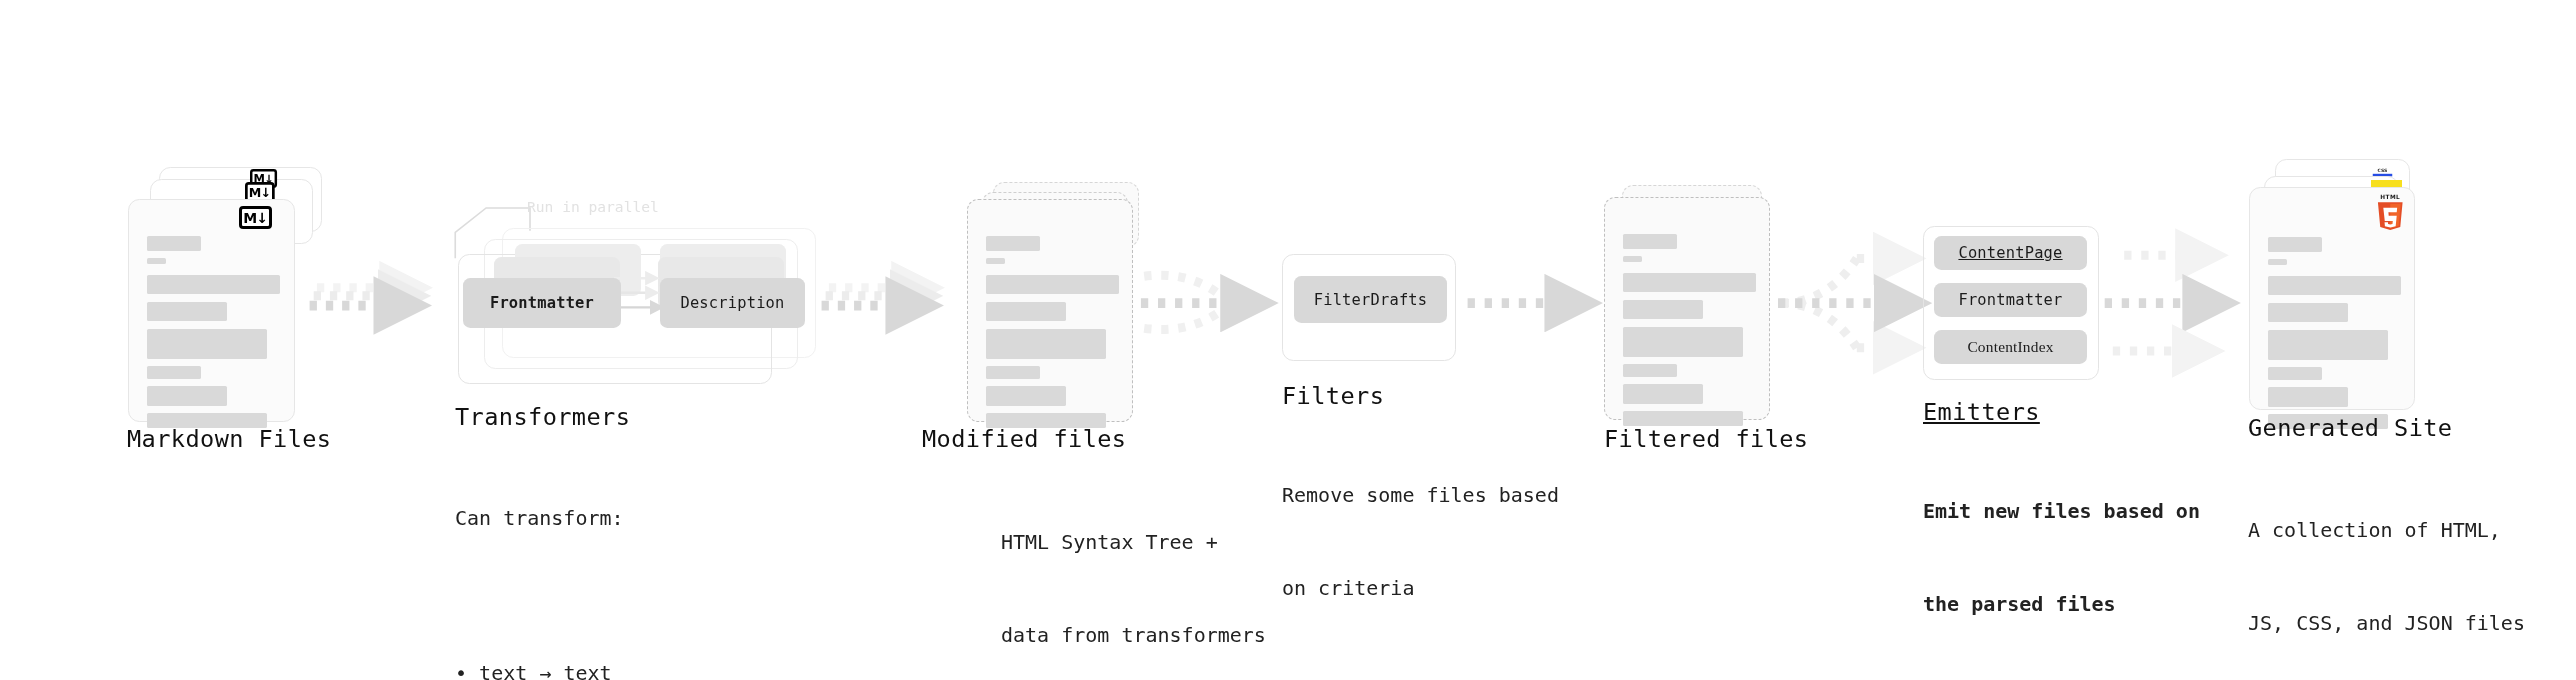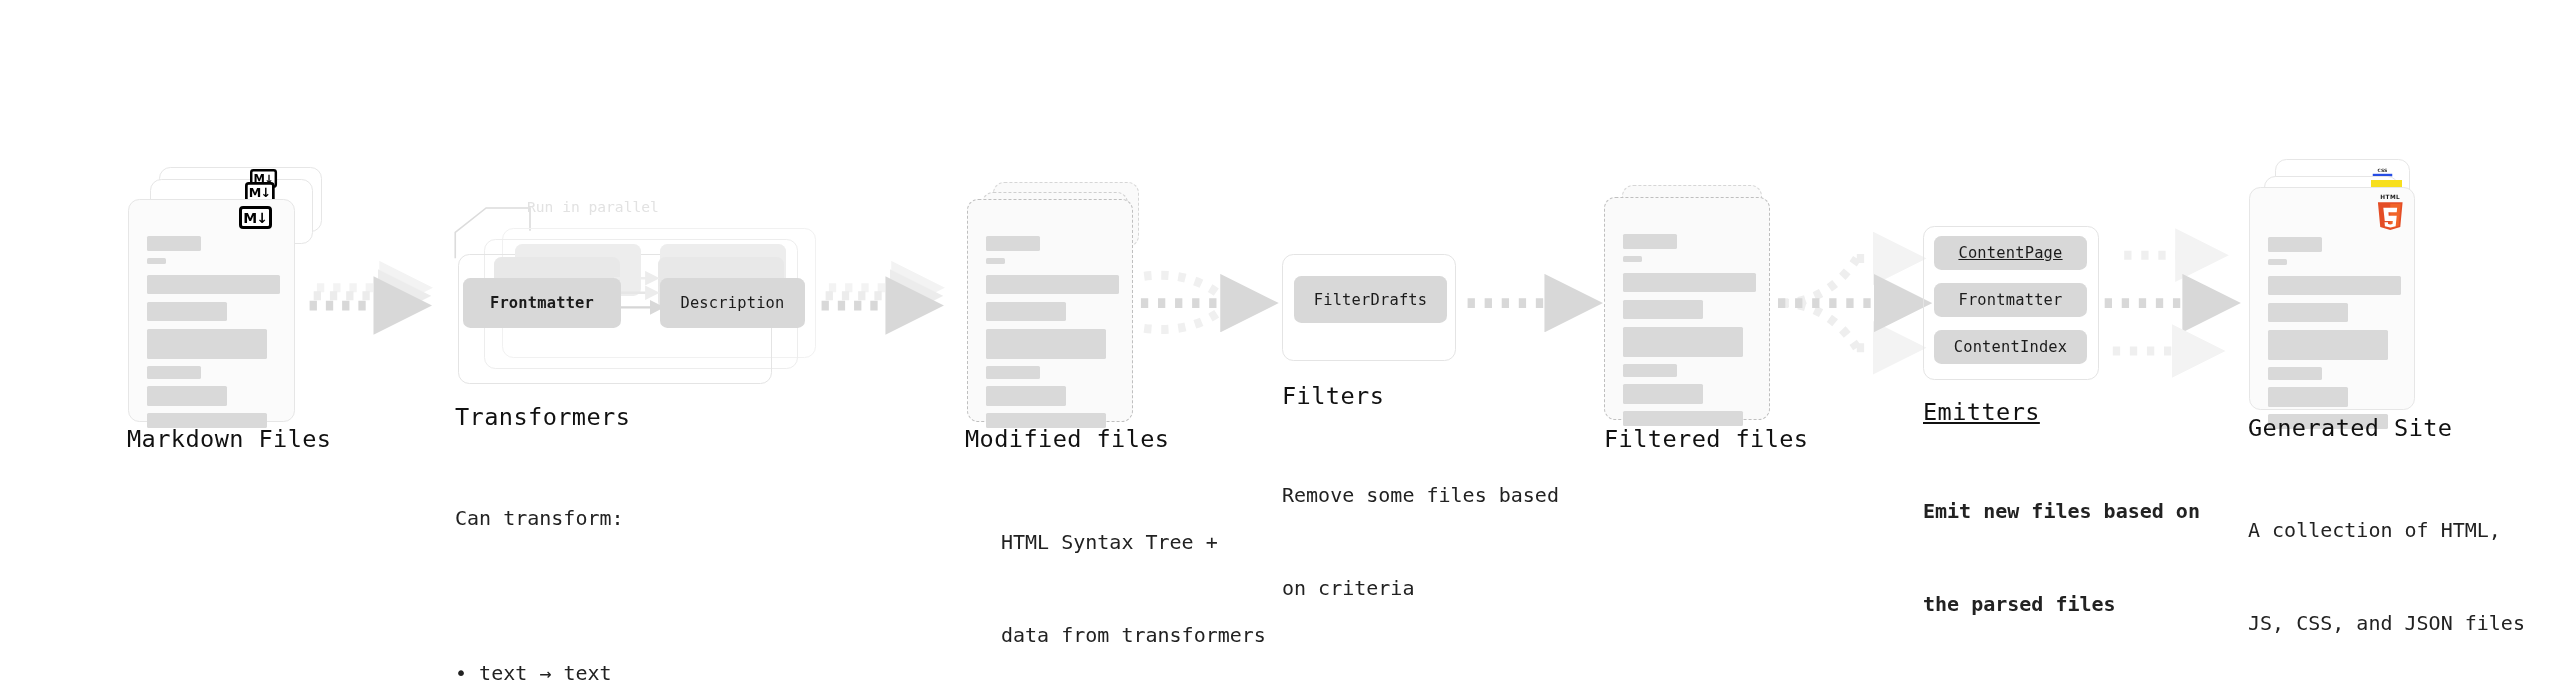--- a/index.html
+++ b/index.html
@@ -266,21 +266,21 @@
         <div class="doc-line" style="width:133px; height:19.5px;"></div>
         <div class="doc-line" style="width:80px;  height:19.5px;"></div>
         <div class="doc-line" style="width:120px; height:30px;"></div>
         <div class="doc-line" style="width:54px;  height:13px;"></div>
         <div class="doc-line" style="width:80px;  height:19.5px;"></div>
         <div class="doc-line" style="width:120px; height:14.6px;"></div>
       </div>
     </div>
   </div>
 
-  <div class="title" style="left:965px; top:425px;text-align:right;">Modified files</div>
+  <div class="title" style="left:922px; top:425px;text-align:right;">Modified files</div>
   <div class="subtitle" style="left:965px; top:465px;margin-left:36px;">
     <div>HTML Syntax Tree +</div>
     <div>data from transformers</div>
   </div>
 
   <div>
     <div class="outline-box" style="left:1282px; top:254px; width:174px; height:107px;"></div>
     <div class="chip" style="left:1294px; top:276px; width:153px; height:47px;">
       <span>FilterDrafts</span>
     </div>
@@ -311,21 +311,21 @@
   <div class="title" style="left:1604px; top:425px;">Filtered files</div>
 
   <div>
     <div class="outline-box" style="left:1923px; top:226px; width:176px; height:154px;"></div>
     <div class="chip" style="left:1934px; top:236px; width:153px; height:34px;text-decoration:underline;">
       <span>ContentPage</span>
     </div>
     <div class="chip" style="left:1934px; top:283px; width:153px; height:34px;">
       <span>Frontmatter</span>
     </div>
-    <div class="chip" style="left:1934px; top:330px; width:153px; height:34px;">
+    <div class="chip" style="left:1934px; top:330px; width:153px; height:34px;font-family:Liberation Serif, serif;">
       <span>ContentIndex</span>
     </div>
   </div>
 
   <div class="title" style="left:1923px; top:398px;text-decoration:underline;">Emitters</div>
   <div class="subtitle" style="left:1923px; top:434px;font-weight:bold;">
     <div>Emit new files based on</div>
     <div>the parsed files</div>
   </div>
 

